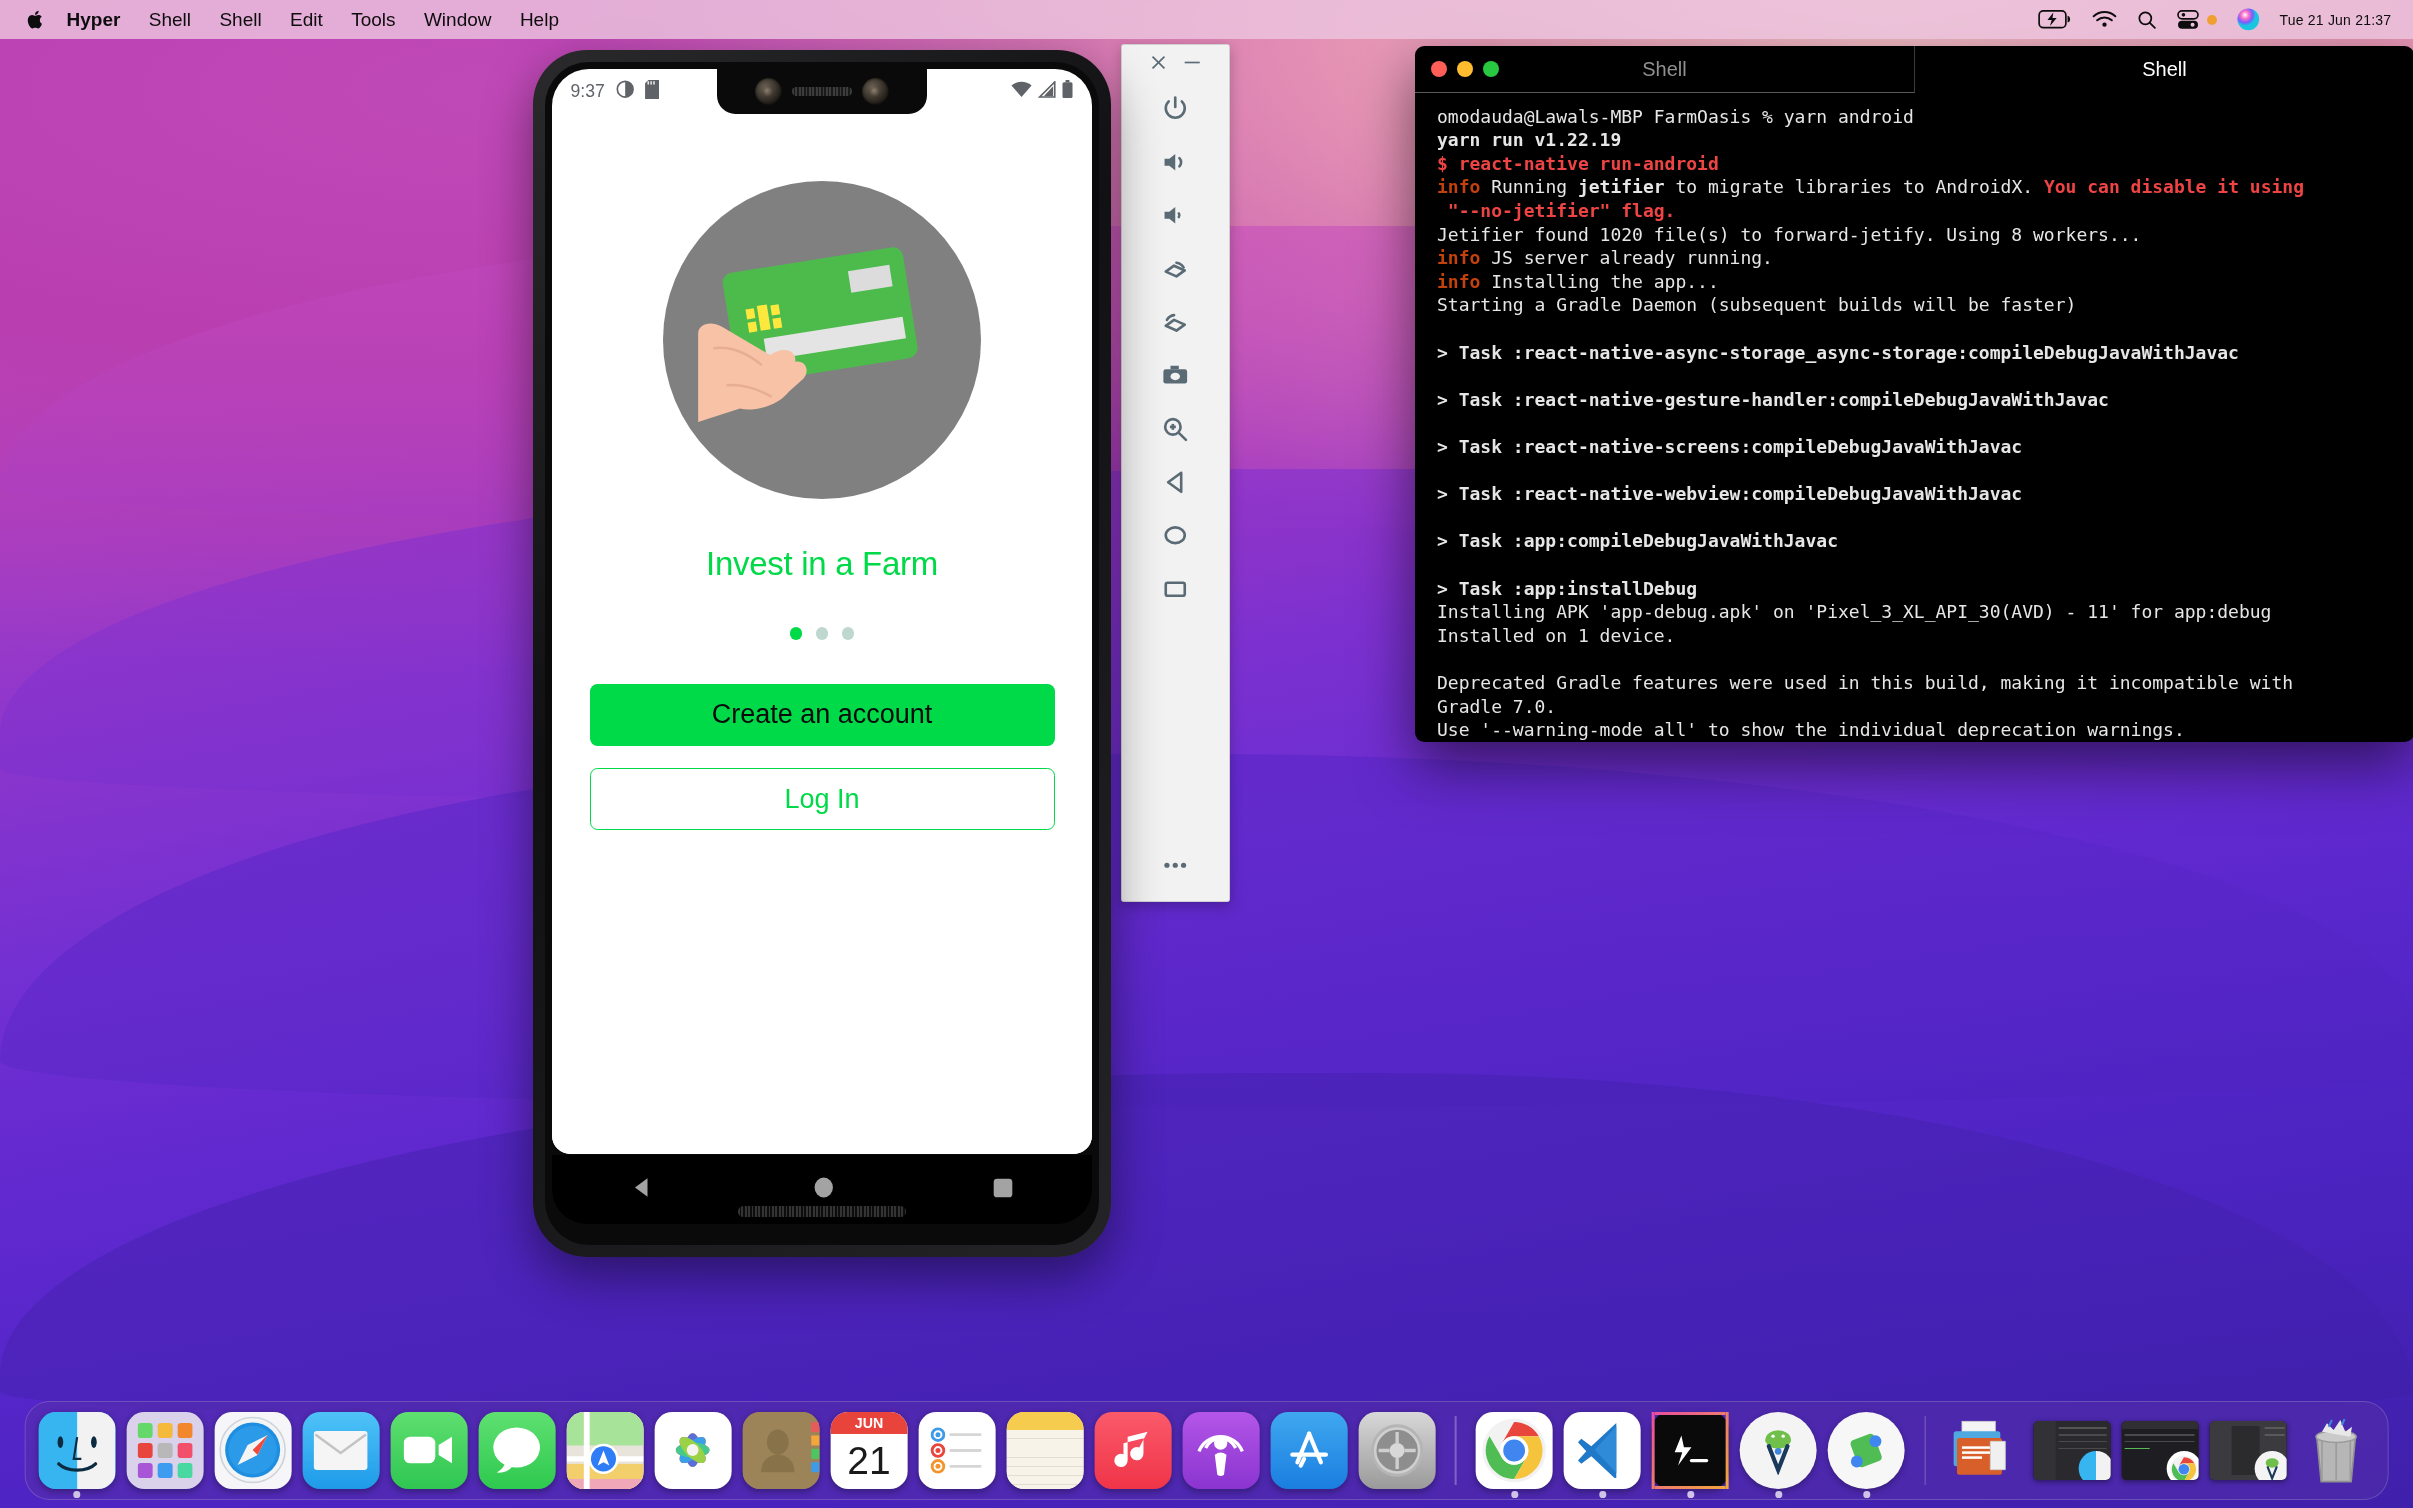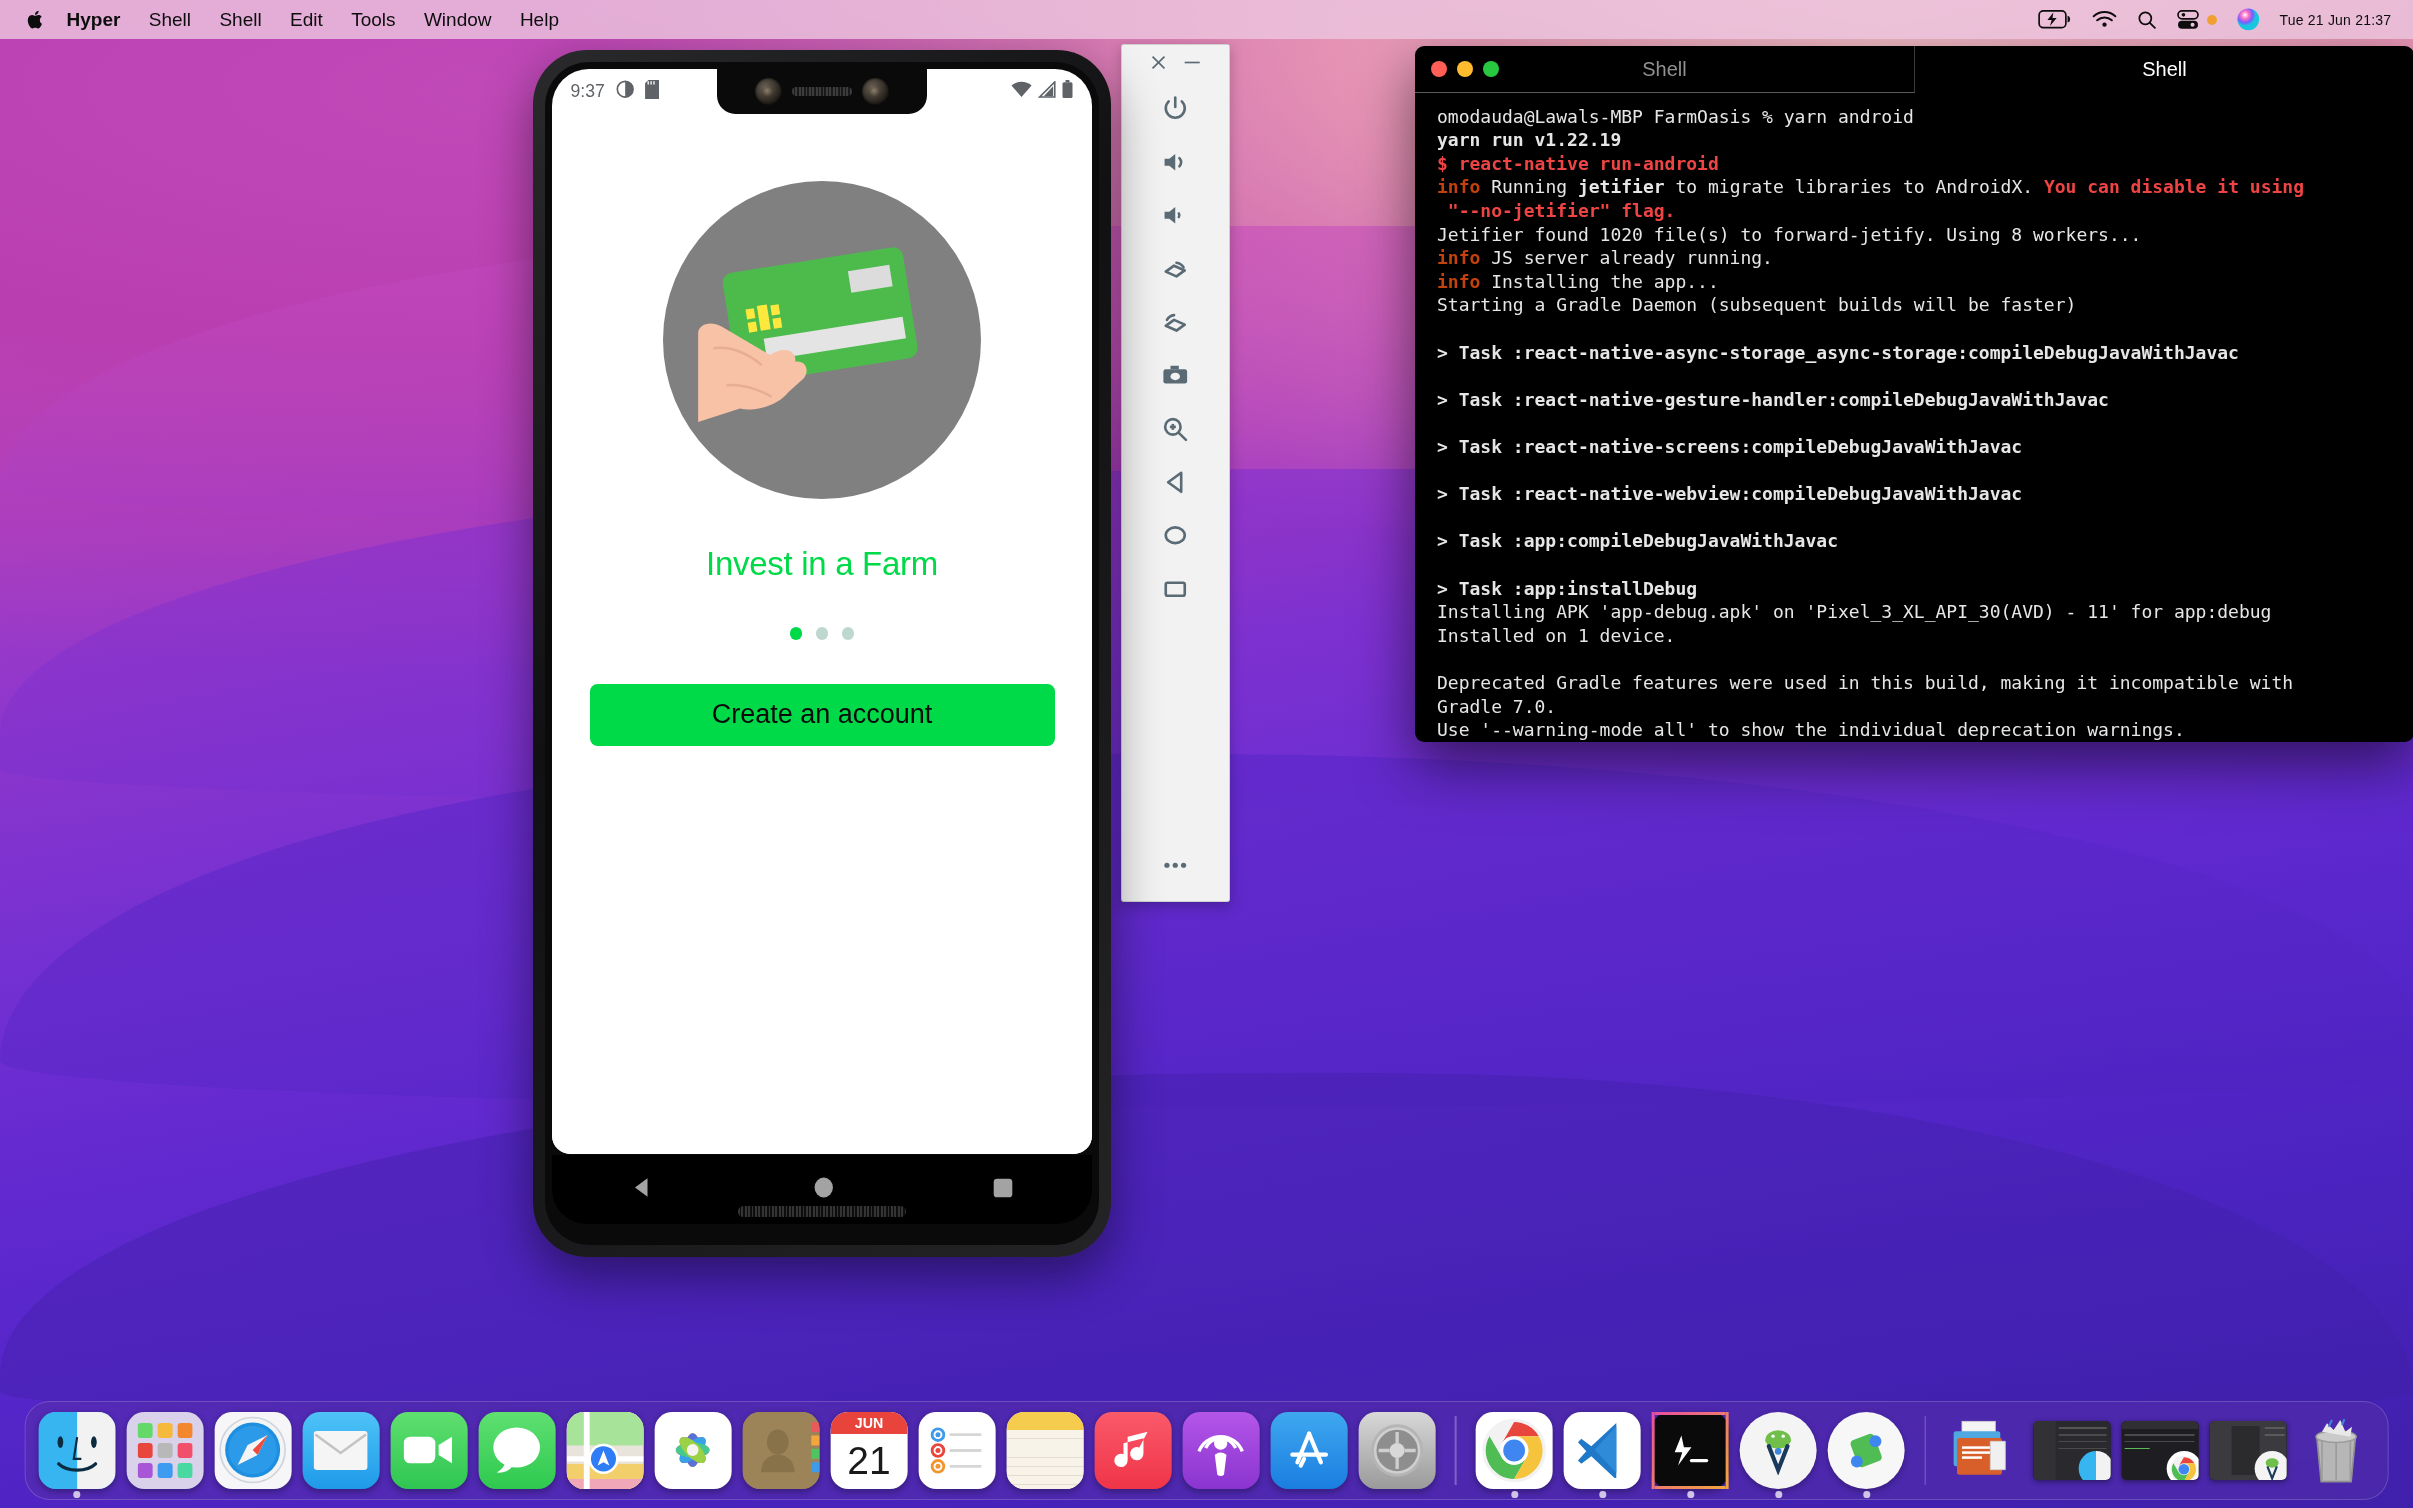--- a/index.html
+++ b/index.html
@@ -385,20 +385,21 @@
 
           <div id="app-title">Invest in a Farm</div>
 
           <div id="dots">
             <span class="dot active"></span>
             <span class="dot"></span>
             <span class="dot"></span>
           </div>
 
           <button id="btn-create">Create an account</button>
+          <button id="btn-login">Log In</button>
         </div>
       </div>
 
       <div id="nav-bar">
         <span>
           <svg width="25" height="25" viewBox="0 0 30 30">
               <path d="M21 4 L6 15 L21 26 Z" fill="#a3a3a3"></path>
             </svg>
         </span>
         <span>

